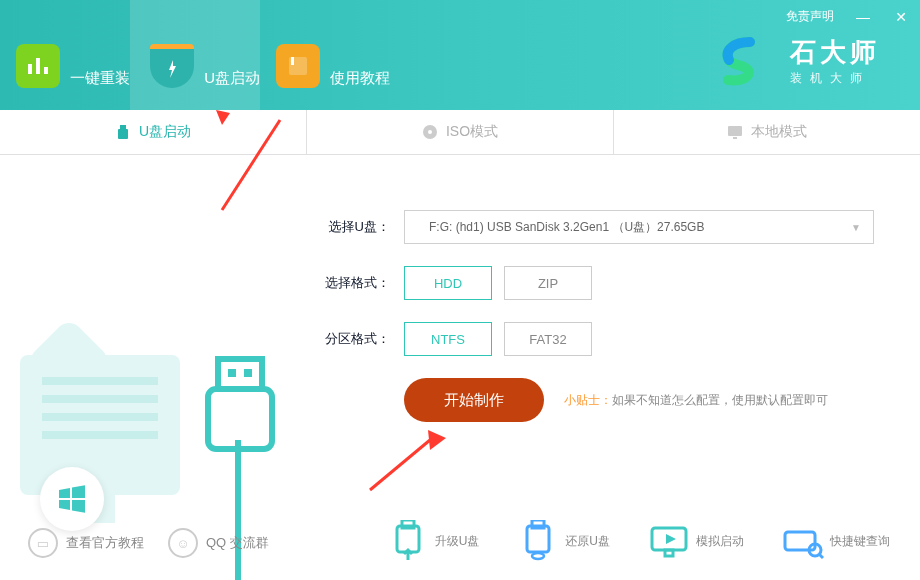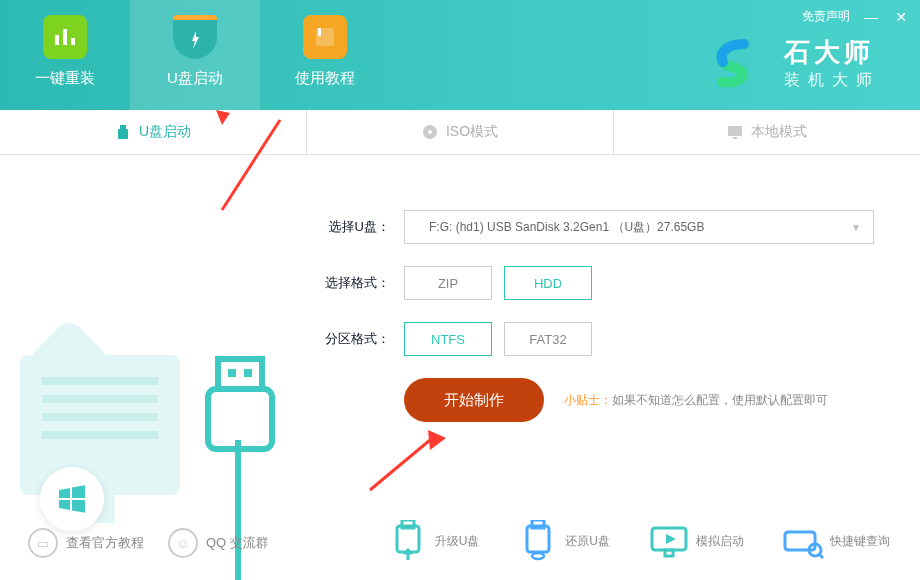--- a/index.html
+++ b/index.html
@@ -1,28 +1,28 @@
 <!DOCTYPE html>
 <html><head>
 <meta charset="utf-8">
 <style>
   * { box-sizing: border-box; margin: 0; padding: 0; font-family: "Microsoft YaHei", sans-serif; }
   body { background: #fff; width: 920px; height: 580px; overflow: hidden; position: relative; }
 
   .header { height: 110px; background: linear-gradient(90deg, #2dbab2 0%, #3dc8c2 50%, #4ad2cc 100%); display: flex; align-items: flex-end; position: relative; }
-  .header-right { position: absolute; top: 8px; right: 10px; color: #fff; font-size: 12px; display: flex; align-items: center; gap: 12px; }
+  .header-right { position: absolute; top: 8px; right: 10px; color: #fff; font-size: 12px; display: flex; align-items: center; gap: 20px; }
   .win-btn { color: #fff; font-size: 14px; cursor: pointer; width: 18px; text-align: center; }
 
   .logo-block { position: absolute; right: 40px; top: 35px; display: flex; align-items: center; gap: 26px; }
   .logo-icon { width: 50px; height: 50px; }
   .logo-text { color: #fff; display: flex; flex-direction: column; }
   .logo-text .big { font-size: 26px; font-weight: bold; letter-spacing: 4px; }
-  .logo-text .small { font-size: 16px; letter-spacing: 8px; opacity: 0.9; }
-
-  .nav-item { width: 130px; height: 110px; display: flex; flex-direction: column; align-items: center; justify-content: flex-end; padding-bottom: 22px; gap: 10px; color: #fff; font-size: 15px; cursor: pointer; }
+  .logo-text .small { font-size: 12px; letter-spacing: 8px; opacity: 0.9; }
+
+  .nav-item { width: 130px; height: 110px; display: flex; flex-direction: row; align-items: flex-end; justify-content: flex-end; padding-bottom: 22px; gap: 10px; color: #fff; font-size: 15px; cursor: pointer; }
   .nav-item.active { background: rgba(255,255,255,0.15); }
   .nav-icon { width: 44px; height: 44px; display: flex; align-items: center; justify-content: center; border-radius: 8px; }
   .nav-icon.green { background: #7ed321; }
   .nav-icon.teal { background: #2db3ab; border-radius: 4px 4px 22px 22px; border-top: 5px solid #ffaa33; }
   .nav-icon.orange { background: #f5a623; }
 
   .sub-tabs { height: 45px; display: flex; border-bottom: 1px solid #e0e0e0; }
   .sub-tab { flex: 1; display: flex; align-items: center; justify-content: center; gap: 8px; color: #b0b0b0; font-size: 14px; cursor: pointer; border-right: 1px solid #e0e0e0; }
   .sub-tab.active { color: #26b5ad; }
   .sub-tab:last-child { border-right: none; }
@@ -168,22 +168,22 @@
 
   <div class="form">
     <div class="form-row">
       <div class="form-label">选择U盘：</div>
       <div class="select-box">
         <span>F:G: (hd1)  USB SanDisk 3.2Gen1 （U盘）27.65GB</span>
       </div>
     </div>
     <div class="form-row">
       <div class="form-label">选择格式：</div>
+      <div class="opt-btn selected">HDD</div>
       <div class="opt-btn">ZIP</div>
-      <div class="opt-btn selected">HDD</div>
     </div>
     <div class="form-row">
       <div class="form-label">分区格式：</div>
       <div class="opt-btn selected">NTFS</div>
       <div class="opt-btn">FAT32</div>
     </div>
     <div class="start-row">
       <div class="start-btn">开始制作</div>
       <div class="tip">
         <span class="orange">小贴士：</span><span>如果不知道怎么配置，使用默认配置即可</span>

